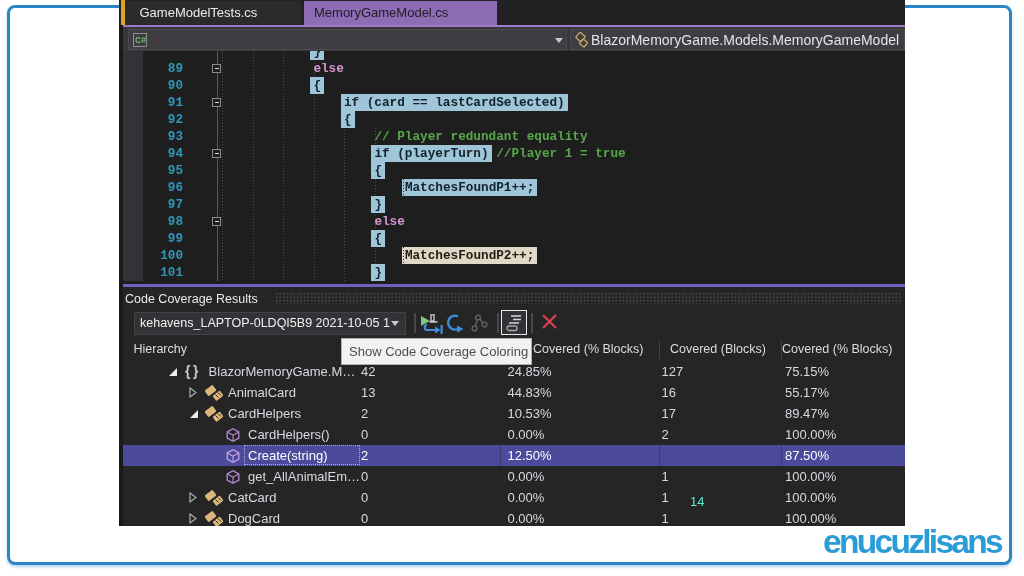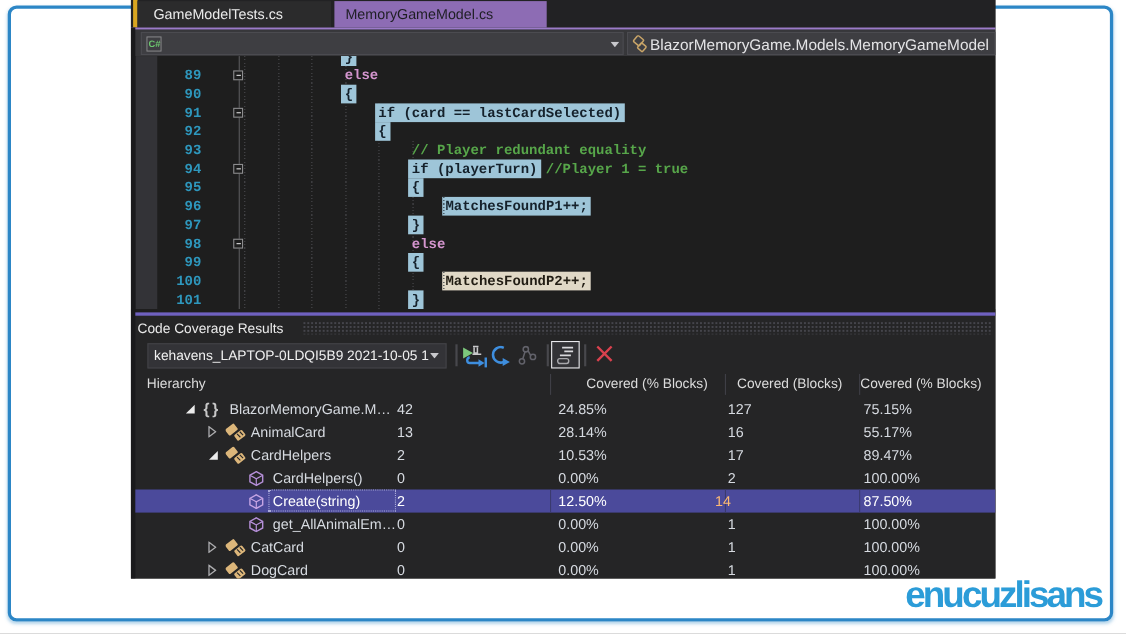--- a/index.html
+++ b/index.html
@@ -201,21 +201,21 @@
           <svg class="icon" style="left:70px;top:5px;" width="8" height="11" viewBox="0 0 8 11">
               <polygon points="1,1 7,5.5 1,10" fill="none" stroke="#ABABAD" stroke-width="1.2"></polygon>
             </svg>
           <svg class="icon cls" style="left:85.5px;top:2px;" width="20" height="18" viewBox="0 0 20 18">
               <rect x="0.5" y="3" width="10" height="7" rx="1.2" fill="#DCB67A" transform="rotate(-38 5.5 6.5)"></rect>
               <rect x="8.5" y="8.5" width="9" height="6.5" rx="1.2" fill="#DCB67A" transform="rotate(-38 13 11.7)"></rect>
               <path d="M10.5,10.5 l3,3 M13,8.5 l3,3" stroke="#252526" stroke-width="1"></path>
             </svg>
           <span class="cell" style="left:109px;">AnimalCard</span>
           <span class="cell" style="left:242px;">13</span>
-            <span class="cell" style="left:388.5px;">28.14%</span>
+            <span class="cell" style="left:388.5px;">44.83%</span>
             <span class="cell" style="left:542.6px;">16</span>
             <span class="cell" style="left:666px;">55.17%</span>
         </div>
         <div class="row" style="top:42px;">
           <svg class="icon" style="left:70px;top:6px;" width="10" height="10" viewBox="0 0 10 10">
               <polygon points="9,1 9,9 1,9" fill="#ECECEC"></polygon>
             </svg>
           <svg class="icon cls" style="left:85.5px;top:2px;" width="20" height="18" viewBox="0 0 20 18">
               <rect x="0.5" y="3" width="10" height="7" rx="1.2" fill="#DCB67A" transform="rotate(-38 5.5 6.5)"></rect>
               <rect x="8.5" y="8.5" width="9" height="6.5" rx="1.2" fill="#DCB67A" transform="rotate(-38 13 11.7)"></rect>
@@ -243,21 +243,21 @@
           <div class="rsep" style="left:540px;"></div>
           <div class="rsep" style="left:662px;"></div>
           <div id="focusbox"></div>
           <svg class="icon" style="left:107px;top:3.5px;" width="14" height="14" viewBox="0 0 14 14">
               <polygon points="7,0.8 12.8,4 12.8,10 7,13.2 1.2,10 1.2,4" fill="none" stroke="#C5A4E3" stroke-width="1.3"></polygon>
               <path d="M1.5,4.2 L7,7.2 L12.5,4.2 M7,7.2 L7,13" stroke="#C5A4E3" stroke-width="1.1" fill="none"></path>
             </svg>
           <span class="cell" style="left:129px;color:#FFFFFF;">Create(string)</span>
           <span class="cell" style="left:242px;color:#FFFFFF;">2</span>
             <span class="cell" style="left:388.5px;color:#FFFFFF;">12.50%</span>
-            <span class="cell" style="left:531px;color:#fdba74;">14</span>
+            <span class="cell" style="left:571px;color:#5eead4;margin-top:46px;">14</span>
             <span class="cell" style="left:666px;color:#FFFFFF;">87.50%</span>
         </div>
         <div class="row" style="top:105px;">
           <svg class="icon" style="left:107px;top:3.5px;" width="14" height="14" viewBox="0 0 14 14">
               <polygon points="7,0.8 12.8,4 12.8,10 7,13.2 1.2,10 1.2,4" fill="none" stroke="#B58FD8" stroke-width="1.3"></polygon>
               <path d="M1.5,4.2 L7,7.2 L12.5,4.2 M7,7.2 L7,13" stroke="#B58FD8" stroke-width="1.1" fill="none"></path>
             </svg>
           <span class="cell" style="left:129px;">get_AllAnimalEm…</span>
           <span class="cell" style="left:242px;">0</span>
             <span class="cell" style="left:388.5px;">0.00%</span>
@@ -289,16 +289,19 @@
               <path d="M10.5,10.5 l3,3 M13,8.5 l3,3" stroke="#252526" stroke-width="1"></path>
             </svg>
           <span class="cell" style="left:109px;">DogCard</span>
           <span class="cell" style="left:242px;">0</span>
             <span class="cell" style="left:388.5px;">0.00%</span>
             <span class="cell" style="left:542.6px;">1</span>
             <span class="cell" style="left:666px;">100.00%</span>
         </div>
       </div>
     </div>
+    <div id="tooltip">
+        <span>Show Code Coverage Coloring</span>
+      </div>
     <div class="edge" style="left:0;top:25px;width:4px;height:501px;"></div>
   </div>
   <div id="logo">enucuzlisans</div>
 </div>
 
 </body></html>

